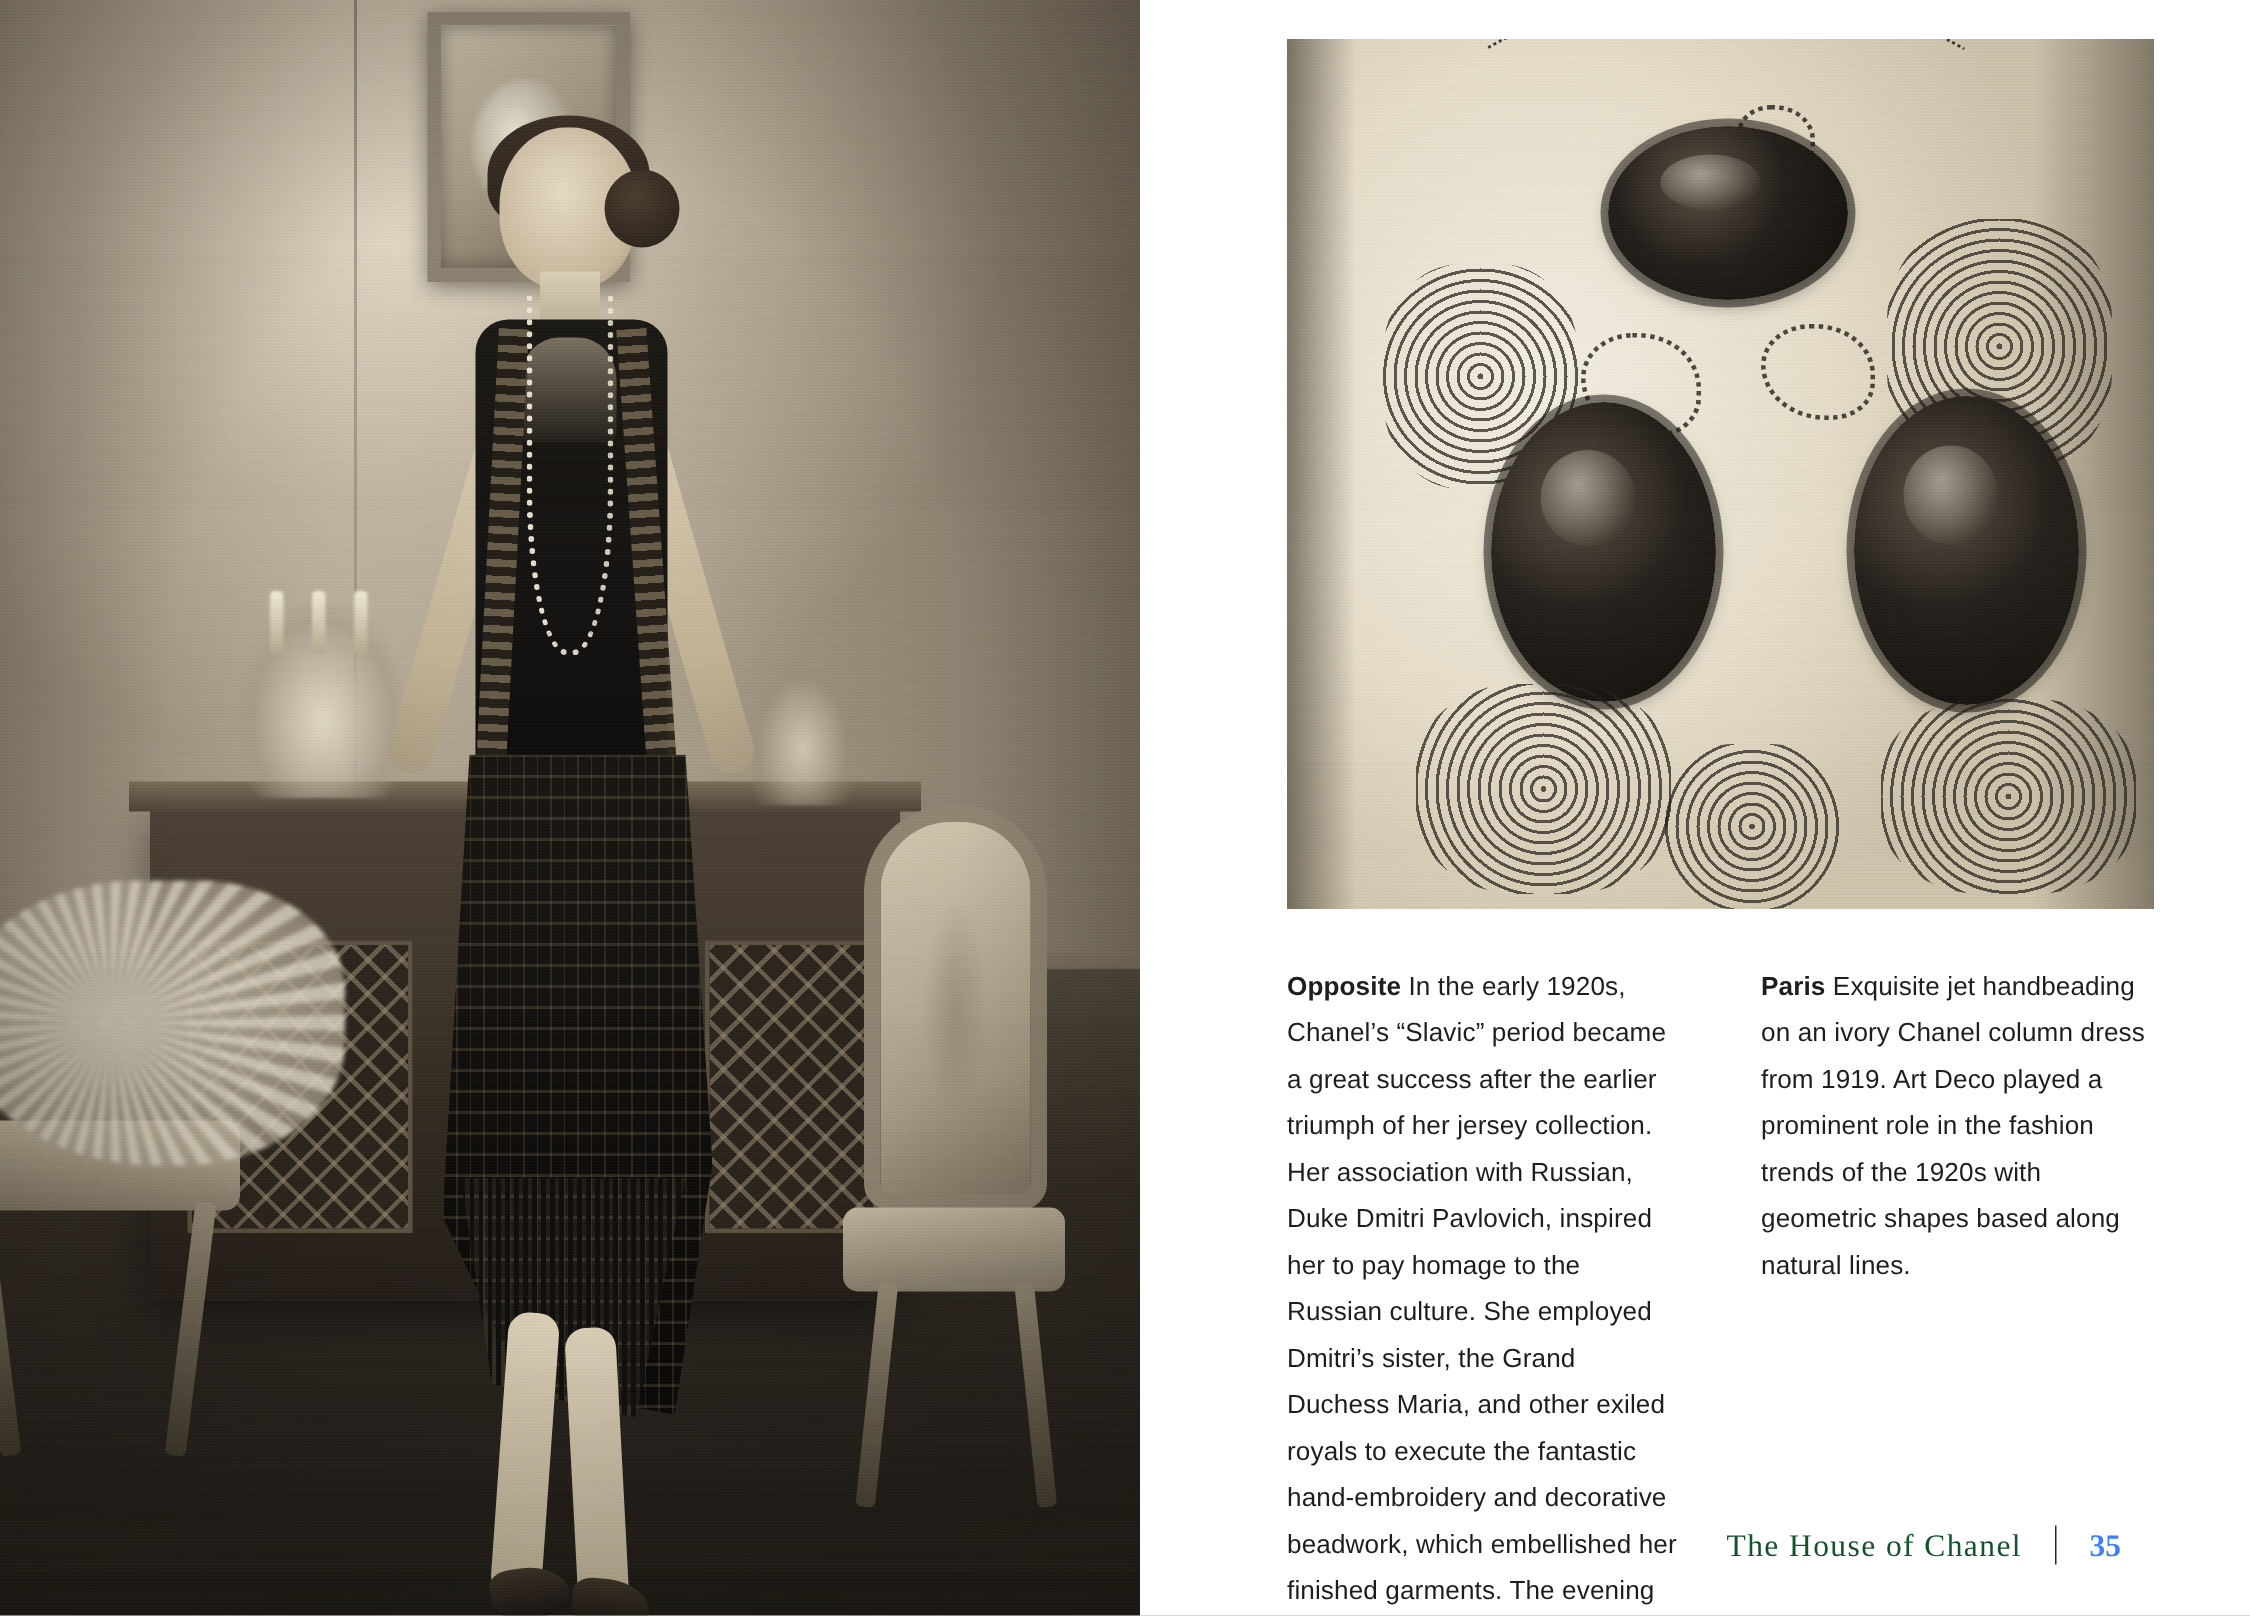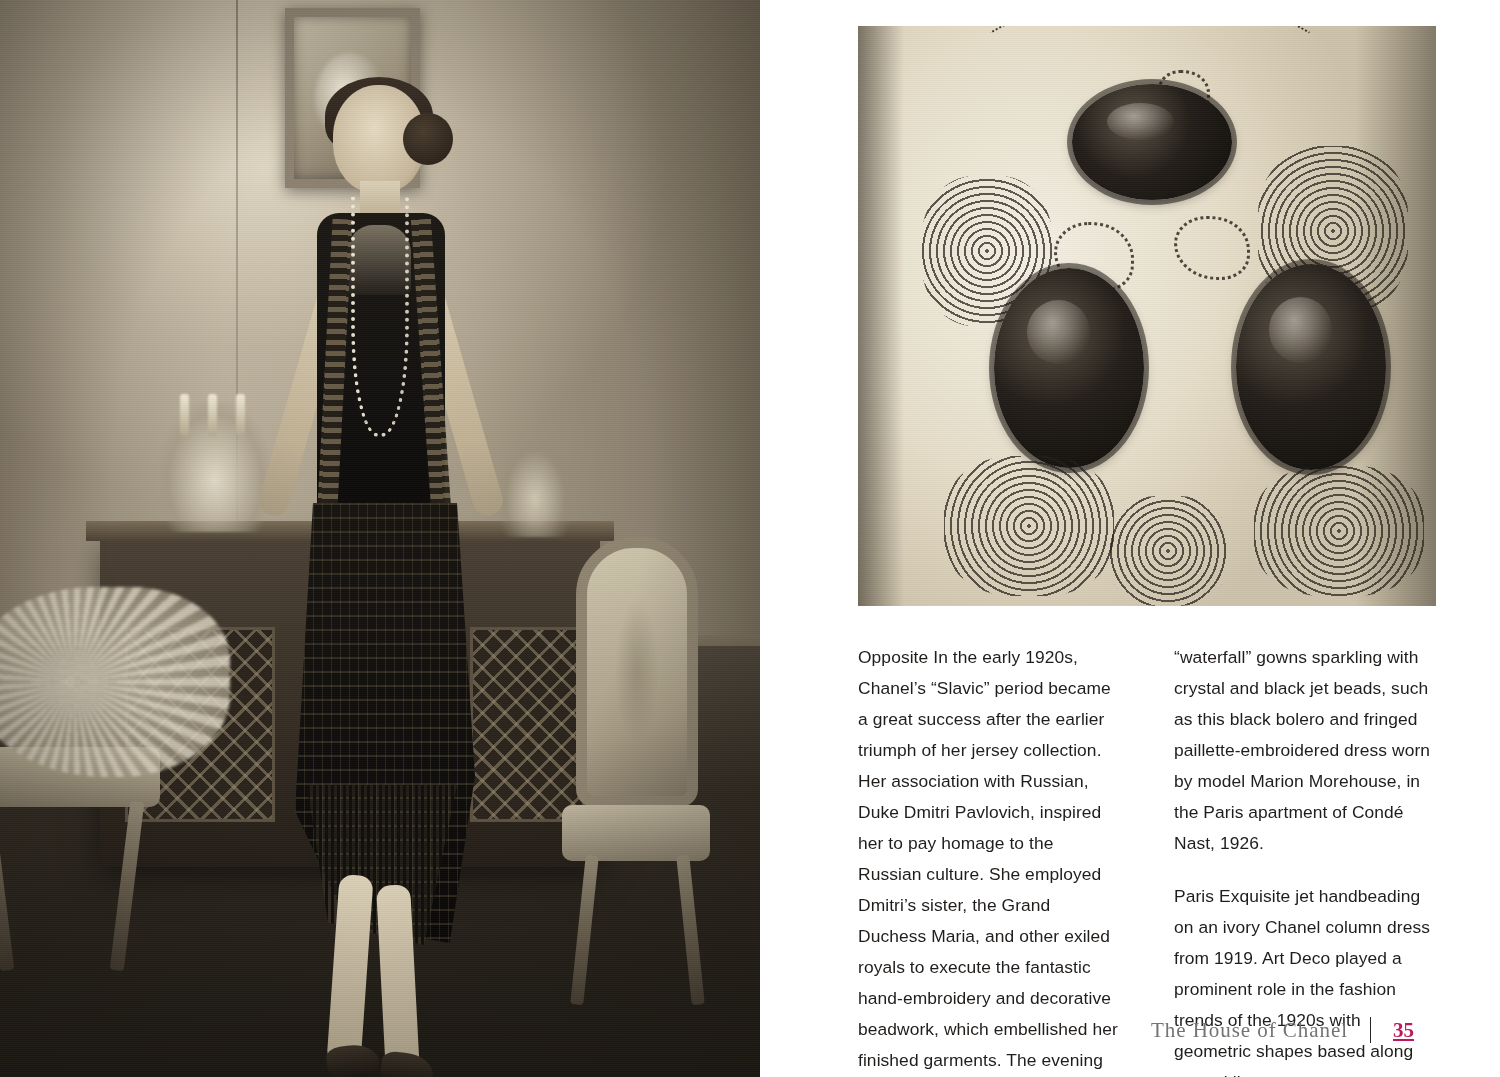--- a/index.html
+++ b/index.html
@@ -383,48 +383,47 @@
   .col { width: 262px; }
   p.body {
     margin: 0 0 22px 0;
     font-family: "Liberation Sans", sans-serif;
     font-size: 17.4px;
     line-height: 31px;
     color: #201d1b;
     letter-spacing: .005em;
   }
   p.body:last-child { margin-bottom: 0; }
-  .lead { font-weight: normal; }
+  .lead { font-weight: bold; }
 
   .footer {
     position: absolute;
     right: 86px;
     bottom: 34px;
     display: flex;
     align-items: center;
     gap: 0;
     font-family: "Liberation Serif", serif;
   }
   .footer-title {
     font-size: 21px;
     letter-spacing: .045em;
-    color: #737373;
+    color: #14532d;
     padding-right: 22px;
   }
   .footer-rule {
     width: 1px;
     height: 26px;
     background: #2a2520;
   }
   .footer-page {
     font-size: 21px;
     font-weight: bold;
-    color: #be185d;
+    color: #3b82f6;
     padding-left: 22px;
-    text-decoration: underline;
   }
 </style>
 </head>
 <body>
 
 <div class="spread">
 
   <div class="page-left">
     <div class="photo-left">
       <div class="wall"></div>
@@ -514,21 +513,20 @@
       <div class="fabric-shadow"></div>
       <div class="fabric-shadow r"></div>
       <div class="detail-grain"></div>
     </div>
 
     <div class="columns">
       <div class="col">
         <p class="body"><span class="lead">Opposite</span><span> In the early 1920s, Chanel’s “Slavic” period became a great success after the earlier triumph of her jersey collection. Her association with Russian, Duke Dmitri Pavlovich, inspired her to pay homage to the Russian culture. She employed Dmitri’s sister, the Grand Duchess Maria, and other exiled royals to execute the fantastic hand-embroidery and decorative beadwork, which embellished her finished garments. The evening line showcased</span></p>
       </div>
       <div class="col">
-        <p class="body"><span>“waterfall” gowns sparkling with crystal and black jet beads, such as this black bolero and fringed paillette-embroidered dress worn by model Marion Morehouse, in the Paris apartment of Condé Nast, 1926.</span></p>
         <p class="body"><span class="lead">Paris</span><span> Exquisite jet handbeading on an ivory Chanel column dress from 1919. Art Deco played a prominent role in the fashion trends of the 1920s with geometric shapes based along natural lines.</span></p>
       </div>
     </div>
 
     <div class="footer">
       <span class="footer-title">The House of Chanel</span>
       <span class="footer-rule"></span>
       <span class="footer-page">35</span>
     </div>
 

